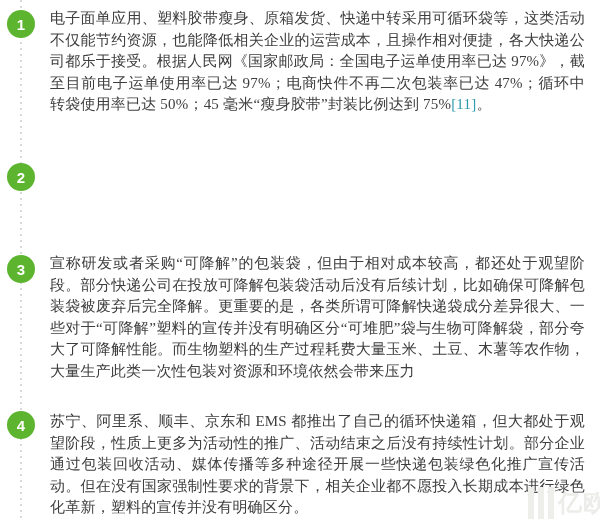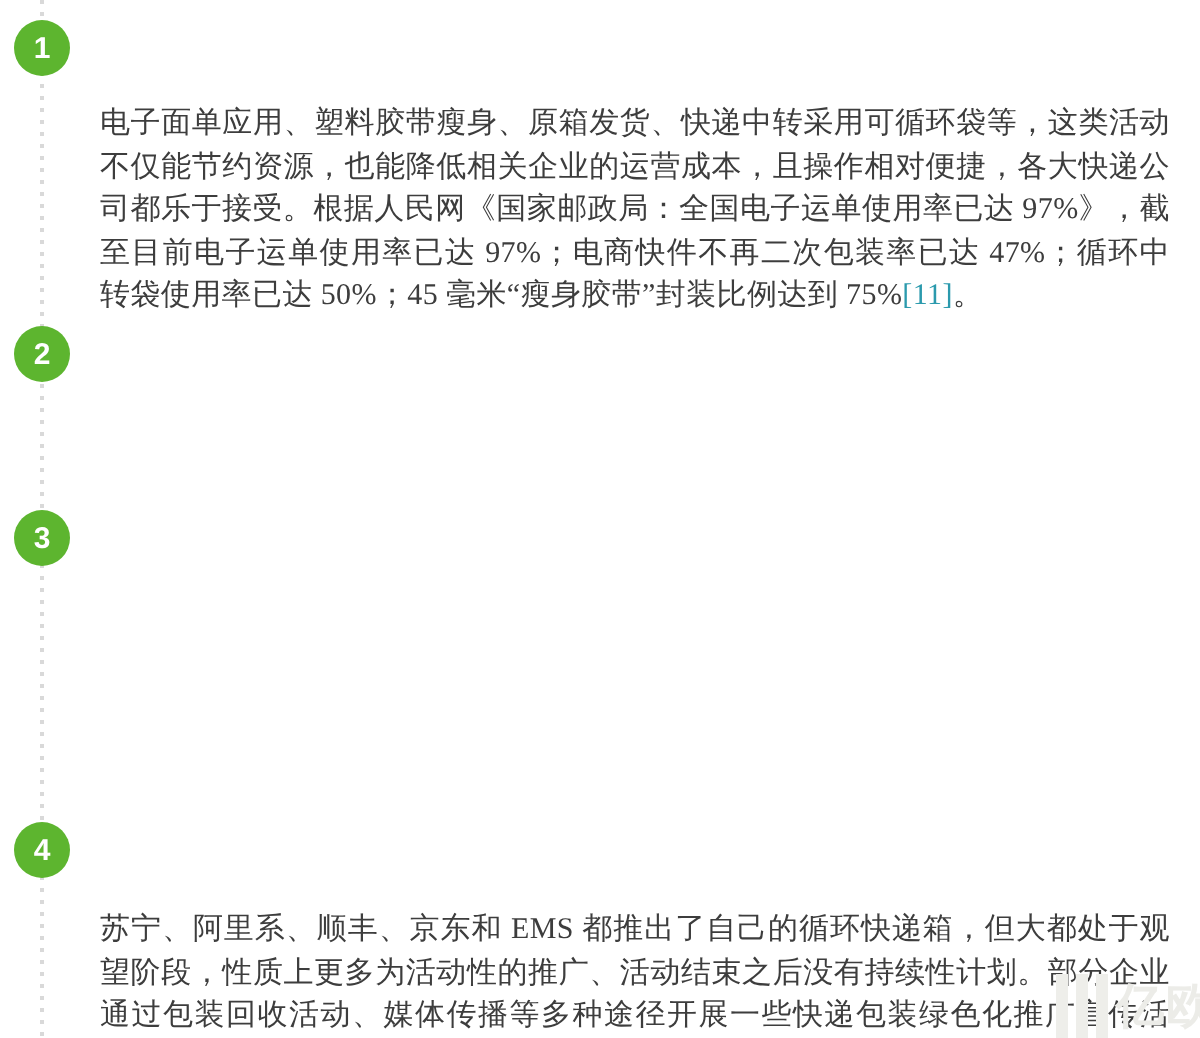--- a/index.html
+++ b/index.html
@@ -38,21 +38,20 @@
   .para {
     position: absolute;
     left: 50px;
     width: 535px;
     color: #3d3d3d;
     font-size: 15px;
     line-height: 21.5px;
     text-align: justify;
     text-justify: inter-ideograph;
     letter-spacing: 0.2px;
-    margin-top: 44px;
   }
   .para.indent { text-indent: 14px; }
   .cite {
     color: #2b9aad;
     text-decoration: none;
     cursor: pointer;
   }
   .watermark {
     position: absolute;
     right: -8px; bottom: 0px;
@@ -86,24 +85,25 @@
   </div>
   <div class="para" style="top:8px"><span>电子面单应用、塑料胶带瘦身、原箱发货、快递中转采用可循环袋等，这类活动不仅能节约资源，也能降低相关企业的运营成本，且操作相对便捷，各大快递公司都乐于接受。根据人民网《国家邮政局：全国电子运单使用率已达 97%》，截至目前电子运单使用率已达 97%；电商快件不再二次包装率已达 47%；循环中转袋使用率已达 50%；45 毫米“瘦身胶带”封装比例达到 75%</span><a class="cite">[11]</a><span>。</span></div>
 
   <div class="num-circle" style="top:163px">
     <span>2</span>
   </div>
 
   <div class="num-circle" style="top:255px">
     <span>3</span>
   </div>
+  <div class="para" style="top:253px">宣称研发或者采购“可降解”的包装袋，但由于相对成本较高，都还处于观望阶段。部分快递公司在投放可降解包装袋活动后没有后续计划，比如确保可降解包装袋被废弃后完全降解。更重要的是，各类所谓可降解快递袋成分差异很大、一些对于“可降解”塑料的宣传并没有明确区分“可堆肥”袋与生物可降解袋，部分夸大了可降解性能。而生物塑料的生产过程耗费大量玉米、土豆、木薯等农作物，大量生产此类一次性包装对资源和环境依然会带来压力</div>
 
   <div class="num-circle" style="top:411px">
     <span>4</span>
   </div>
-  <div class="para" style="top:411px">苏宁、阿里系、顺丰、京东和 EMS 都推出了自己的循环快递箱，但大都处于观望阶段，性质上更多为活动性的推广、活动结束之后没有持续性计划。部分企业通过包装回收活动、媒体传播等多种途径开展一些快递包装绿色化推广宣传活动。但在没有国家强制性要求的背景下，相关企业都不愿投入长期成本进行绿色化革新，推广宣传活动的实际效果不佳。</div>
+  <div class="para" style="top:411px">苏宁、阿里系、顺丰、京东和 EMS 都推出了自己的循环快递箱，但大都处于观望阶段，性质上更多为活动性的推广、活动结束之后没有持续性计划。部分企业通过包装回收活动、媒体传播等多种途径开展一些快递包装绿色化推广宣传活动。但在没有国家强制性要求的背景下，相关企业都不愿投入长期成本进行绿色化革新，塑料的宣传并没有明确区分。</div>
 
   <div class="watermark">
     <div class="wm-logo"></div>
     <span class="wm-text">亿欧</span>
   </div>
 
 </div>
 
 </body></html>

